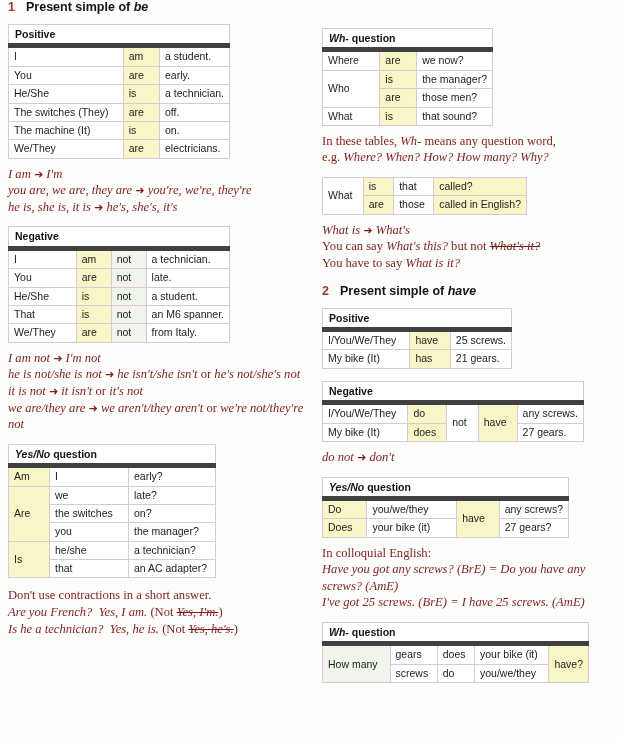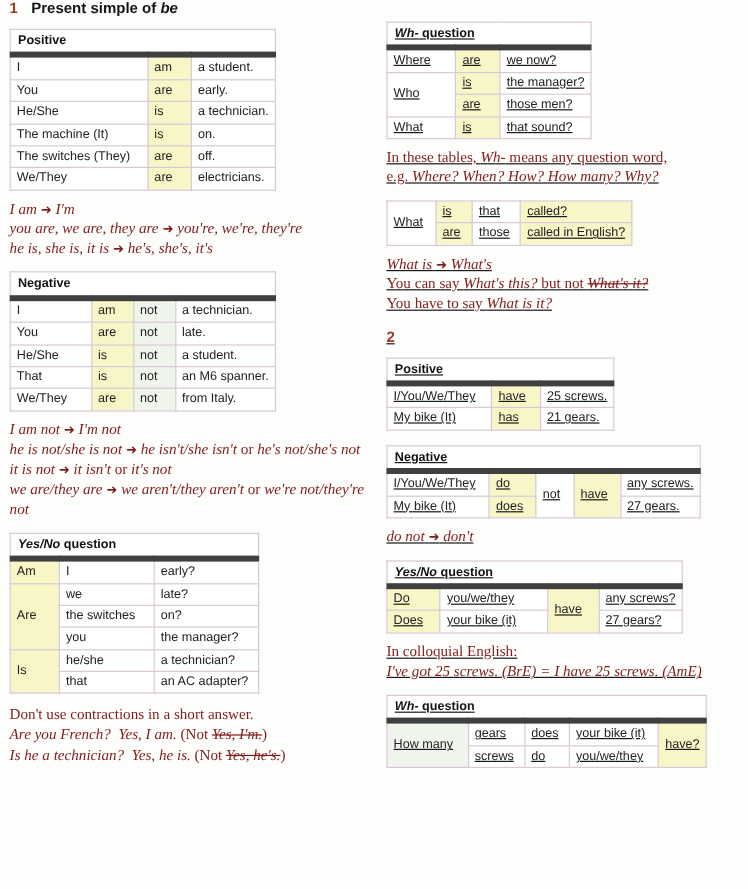--- a/index.html
+++ b/index.html
@@ -122,28 +122,28 @@
         <td class="white">You</td>
         <td class="yellow">are</td>
         <td class="white">early.</td>
       </tr>
       <tr>
         <td class="white">He/She</td>
         <td class="yellow">is</td>
         <td class="white">a technician.</td>
       </tr>
       <tr>
+        <td class="white">The switches (They)</td>
+        <td class="yellow">are</td>
+        <td class="white">off.</td>
+      </tr>
+      <tr>
         <td class="white">The machine (It)</td>
         <td class="yellow">is</td>
         <td class="white">on.</td>
-      </tr>
-      <tr>
-        <td class="white">The switches (They)</td>
-        <td class="yellow">are</td>
-        <td class="white">off.</td>
       </tr>
       <tr>
         <td class="white">We/They</td>
         <td class="yellow">are</td>
         <td class="white">electricians.</td>
       </tr>
     </tbody>
       </table>
 
     <div class="prose">
@@ -233,21 +233,21 @@
       </table>
 
     <div class="prose" style="margin-top:9px;">
       <div><span class="r">Don't use contractions in a short answer.</span></div>
       <div><i>Are you French?</i>&nbsp; <i>Yes, I am.</i> <span class="r">(Not </span><span class="strike">Yes, I'm.</span><span class="r">)</span></div>
       <div><i>Is he a technician?</i>&nbsp; <i>Yes, he is.</i> <span class="r">(Not </span><span class="strike">Yes, he's.</span><span class="r">)</span></div>
     </div>
 
   </div>
 
-  <div class="col col-right" style="padding-top:18px;text-decoration:underline;">
+  <div class="col col-right" style="padding-top:28px;">
 
     <table class="gt" style="width:171px;">
       <tbody>
           <tr>
         <td class="hdr" colspan="3"><span class="wh">Wh-</span><span> question</span></td>
       </tr>
       <tr>
         <td class="white" style="width:48px;">Where</td>
         <td class="yellow" style="width:27px;">are</td>
         <td class="white">we now?</td>
@@ -291,20 +291,21 @@
       </table>
 
     <div class="prose">
       <div><i>What is</i> <span class="arw">➜</span> <i>What's</i></div>
       <div><span class="r">You can say </span><i>What's this?</i><span class="r"> but not </span><span class="strike">What's it?</span></div>
       <div><span class="r">You have to say </span><i>What is it?</i></div>
     </div>
 
     <div class="sec-head" style="margin-top:12px;">
       <span class="sec-num">2</span>
+      <span class="sec-title"><span>Present simple of </span><span class="it">have</span></span>
     </div>
 
     <table class="gt" style="width:190px;">
       <tbody>
           <tr>
         <td class="hdr" colspan="3">Positive</td>
       </tr>
       <tr>
         <td class="white" style="width:82px;">I/You/We/They</td>
         <td class="yellow" style="width:34px;">have</td>
@@ -358,20 +359,21 @@
       <tr>
         <td class="yellow">Does</td>
         <td class="white">your bike (it)</td>
         <td class="white">27 gears?</td>
       </tr>
     </tbody>
       </table>
 
     <div class="prose">
       <div><span class="r">In colloquial English:</span></div>
+      <div class="ital-block">Have you got any screws? (BrE) = Do you have any screws? (AmE)</div>
       <div class="ital-block">I've got 25 screws. (BrE) = I have 25 screws. (AmE)</div>
     </div>
 
     <table class="gt" style="width:267px;">
       <tbody>
           <tr>
         <td class="hdr" colspan="5"><span class="wh">Wh-</span><span> question</span></td>
       </tr>
       <tr>
         <td class="green vmid" rowspan="2" style="width:72px;">How many</td>

